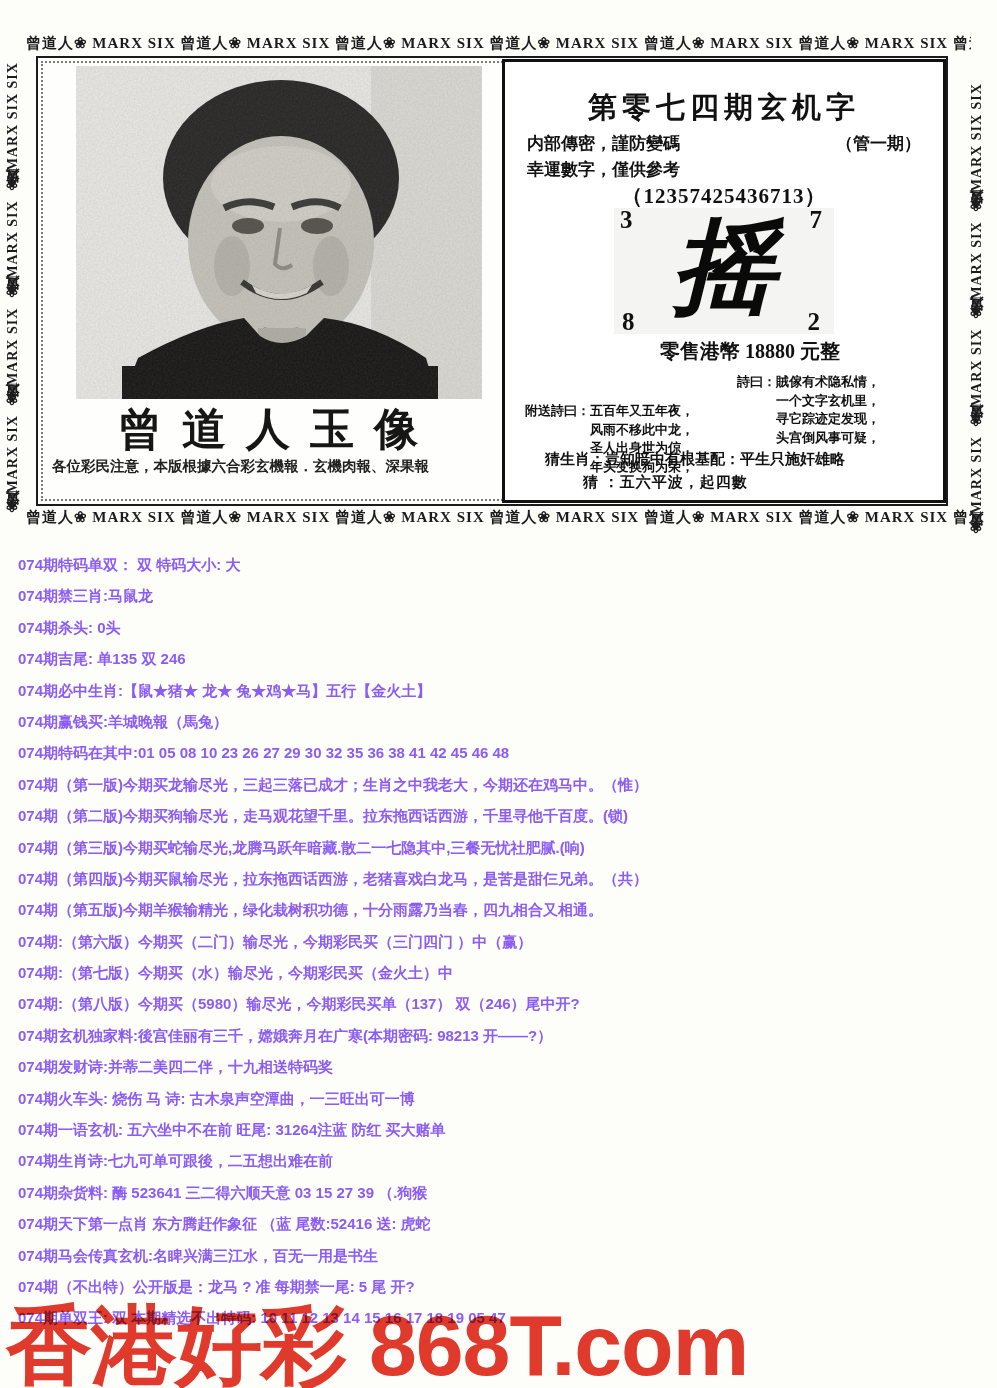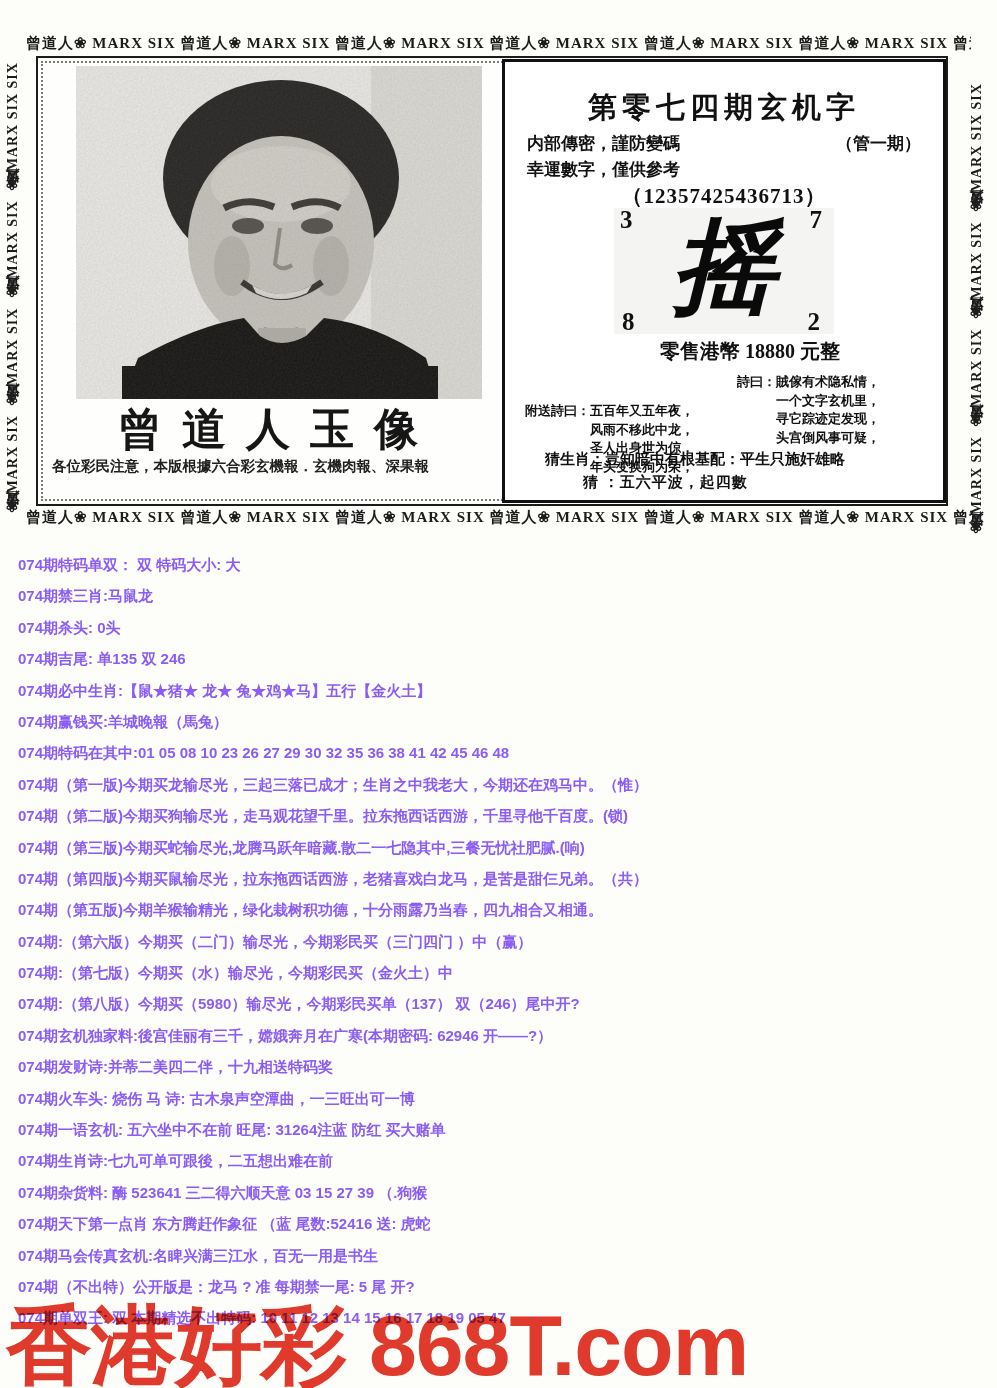--- a/index.html
+++ b/index.html
@@ -177,21 +177,21 @@
     <div class="bline">074期赢钱买:羊城晚報（馬兔）</div>
     <div class="bline">074期特码在其中:01 05 08 10 23 26 27 29 30 32 35 36 38 41 42 45 46 48</div>
     <div class="bline">074期（第一版)今期买龙输尽光，三起三落已成才；生肖之中我老大，今期还在鸡马中。（惟）</div>
     <div class="bline">074期（第二版)今期买狗输尽光，走马观花望千里。拉东拖西话西游，千里寻他千百度。(锁)</div>
     <div class="bline">074期（第三版)今期买蛇输尽光,龙腾马跃年暗藏.散二一七隐其中,三餐无忧社肥腻.(响)</div>
     <div class="bline">074期（第四版)今期买鼠输尽光，拉东拖西话西游，老猪喜戏白龙马，是苦是甜仨兄弟。（共）</div>
     <div class="bline">074期（第五版)今期羊猴输精光，绿化栽树积功德，十分雨露乃当春，四九相合又相通。</div>
     <div class="bline">074期:（第六版）今期买（二门）输尽光，今期彩民买（三门四门 ）中（赢）</div>
     <div class="bline">074期:（第七版）今期买（水）输尽光，今期彩民买（金火土）中</div>
     <div class="bline">074期:（第八版）今期买（5980）输尽光，今期彩民买单（137） 双（246）尾中开?</div>
-    <div class="bline">074期玄机独家料:後宫佳丽有三千，嫦娥奔月在广寒(本期密码: 62946  开——?）</div>
+    <div class="bline">074期玄机独家料:後宫佳丽有三千，嫦娥奔月在广寒(本期密码: 98213  开——?）</div>
     <div class="bline">074期发财诗:并蒂二美四二伴，十九相送特码奖</div>
     <div class="bline">074期火车头: 烧伤 马 诗: 古木泉声空潭曲，一三旺出可一博</div>
     <div class="bline">074期一语玄机: 五六坐中不在前  旺尾: 31264注蓝 防红 买大赌单</div>
     <div class="bline">074期生肖诗:七九可单可跟後，二五想出难在前</div>
     <div class="bline">074期杂货料: 酶   523641   三二得六顺天意 03 15 27 39 （.狗猴</div>
     <div class="bline">074期天下第一点肖  东方腾赶作象征  （蓝  尾数:52416 送: 虎蛇</div>
     <div class="bline">074期马会传真玄机:名睥兴满三江水，百无一用是书生</div>
     <div class="bline">074期（不出特）公开版是：龙马 ? 准 每期禁一尾: 5 尾 开?</div>
     <div class="bline">074期单双王: 双  本期精选不出特码: 10 11 12 13 14 15 16 17 18 19 05 47</div>
   </div>

